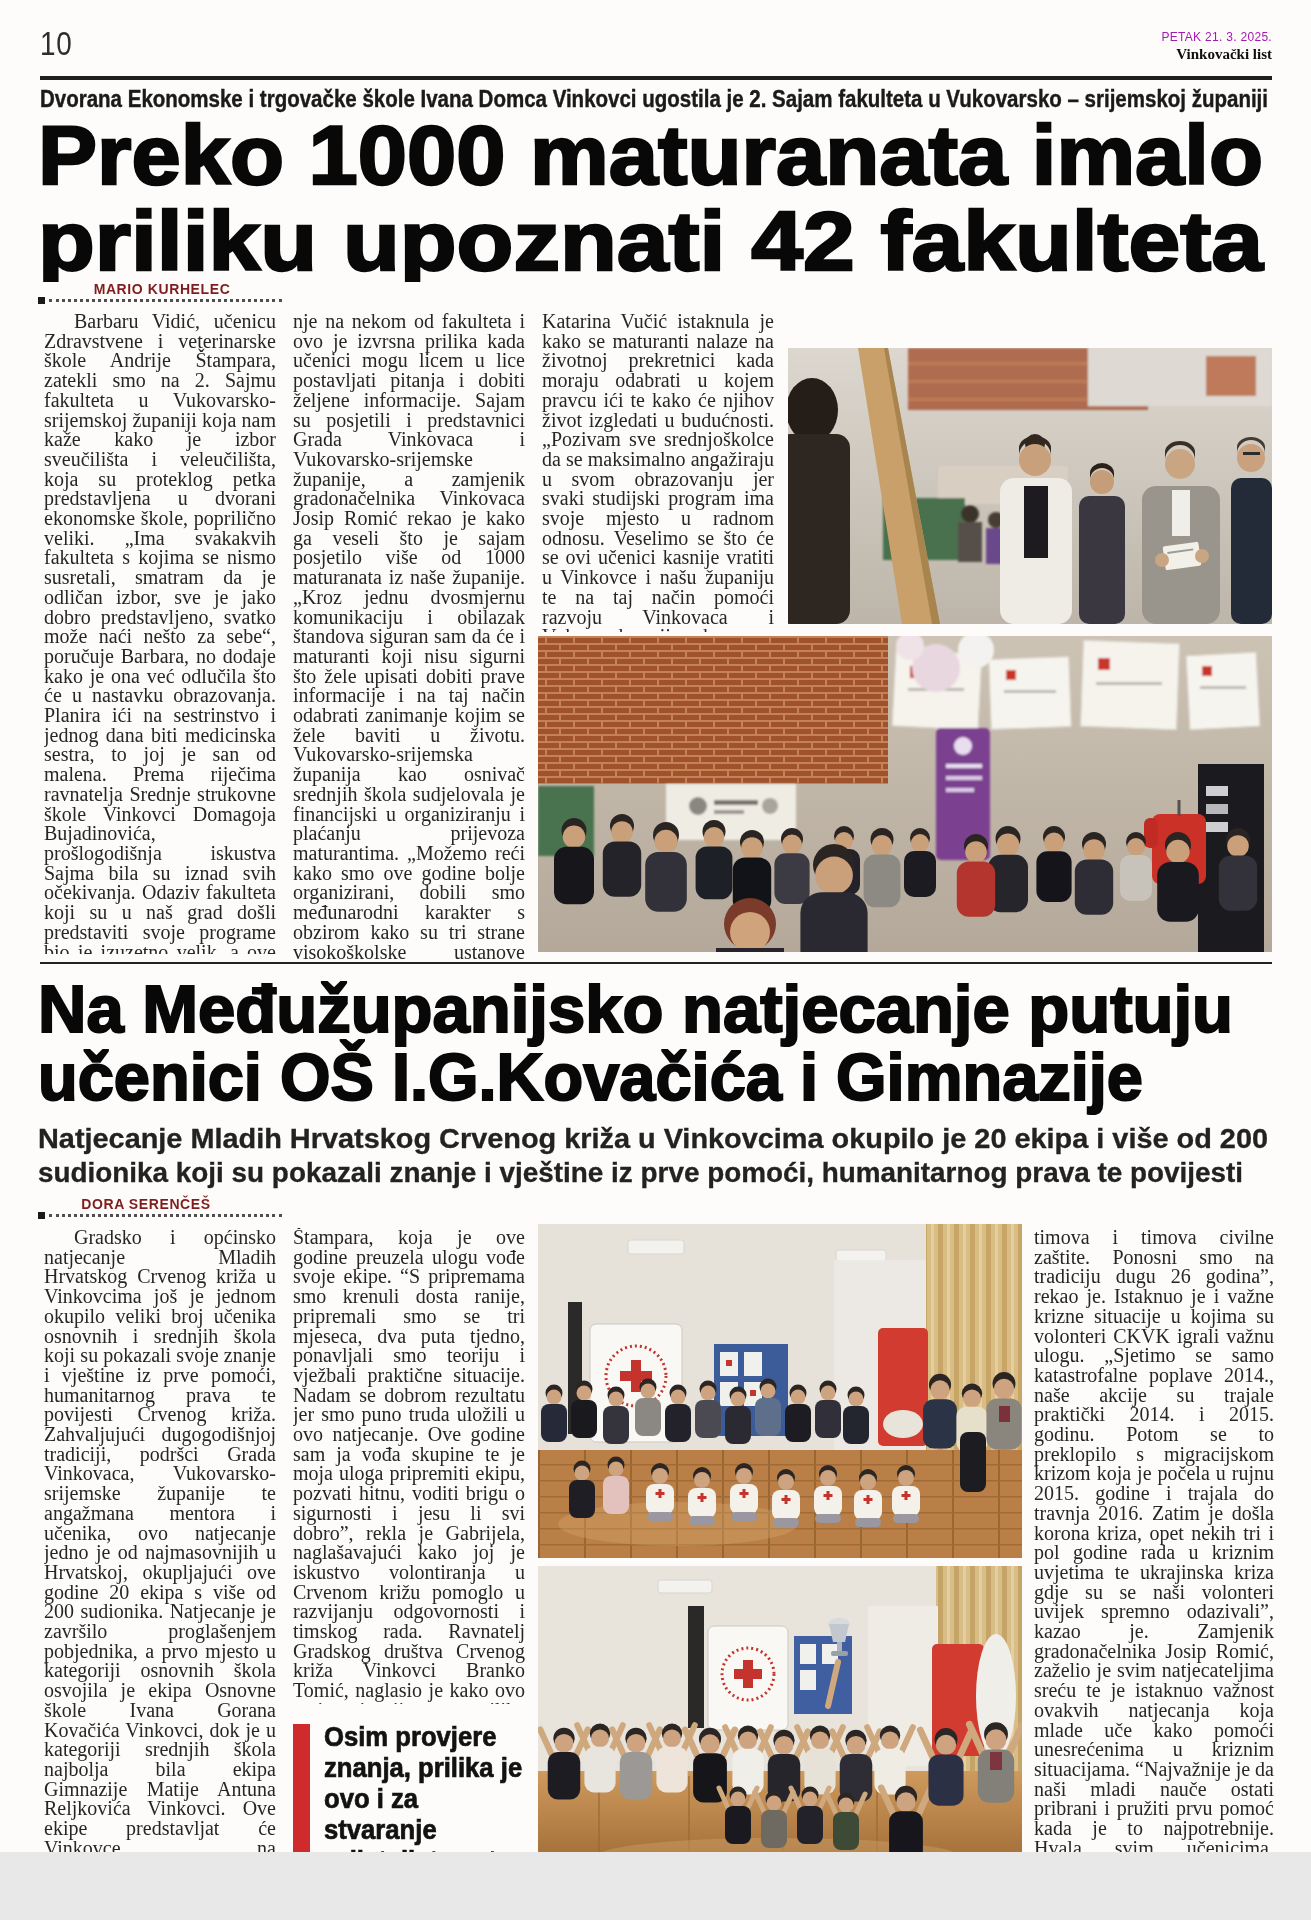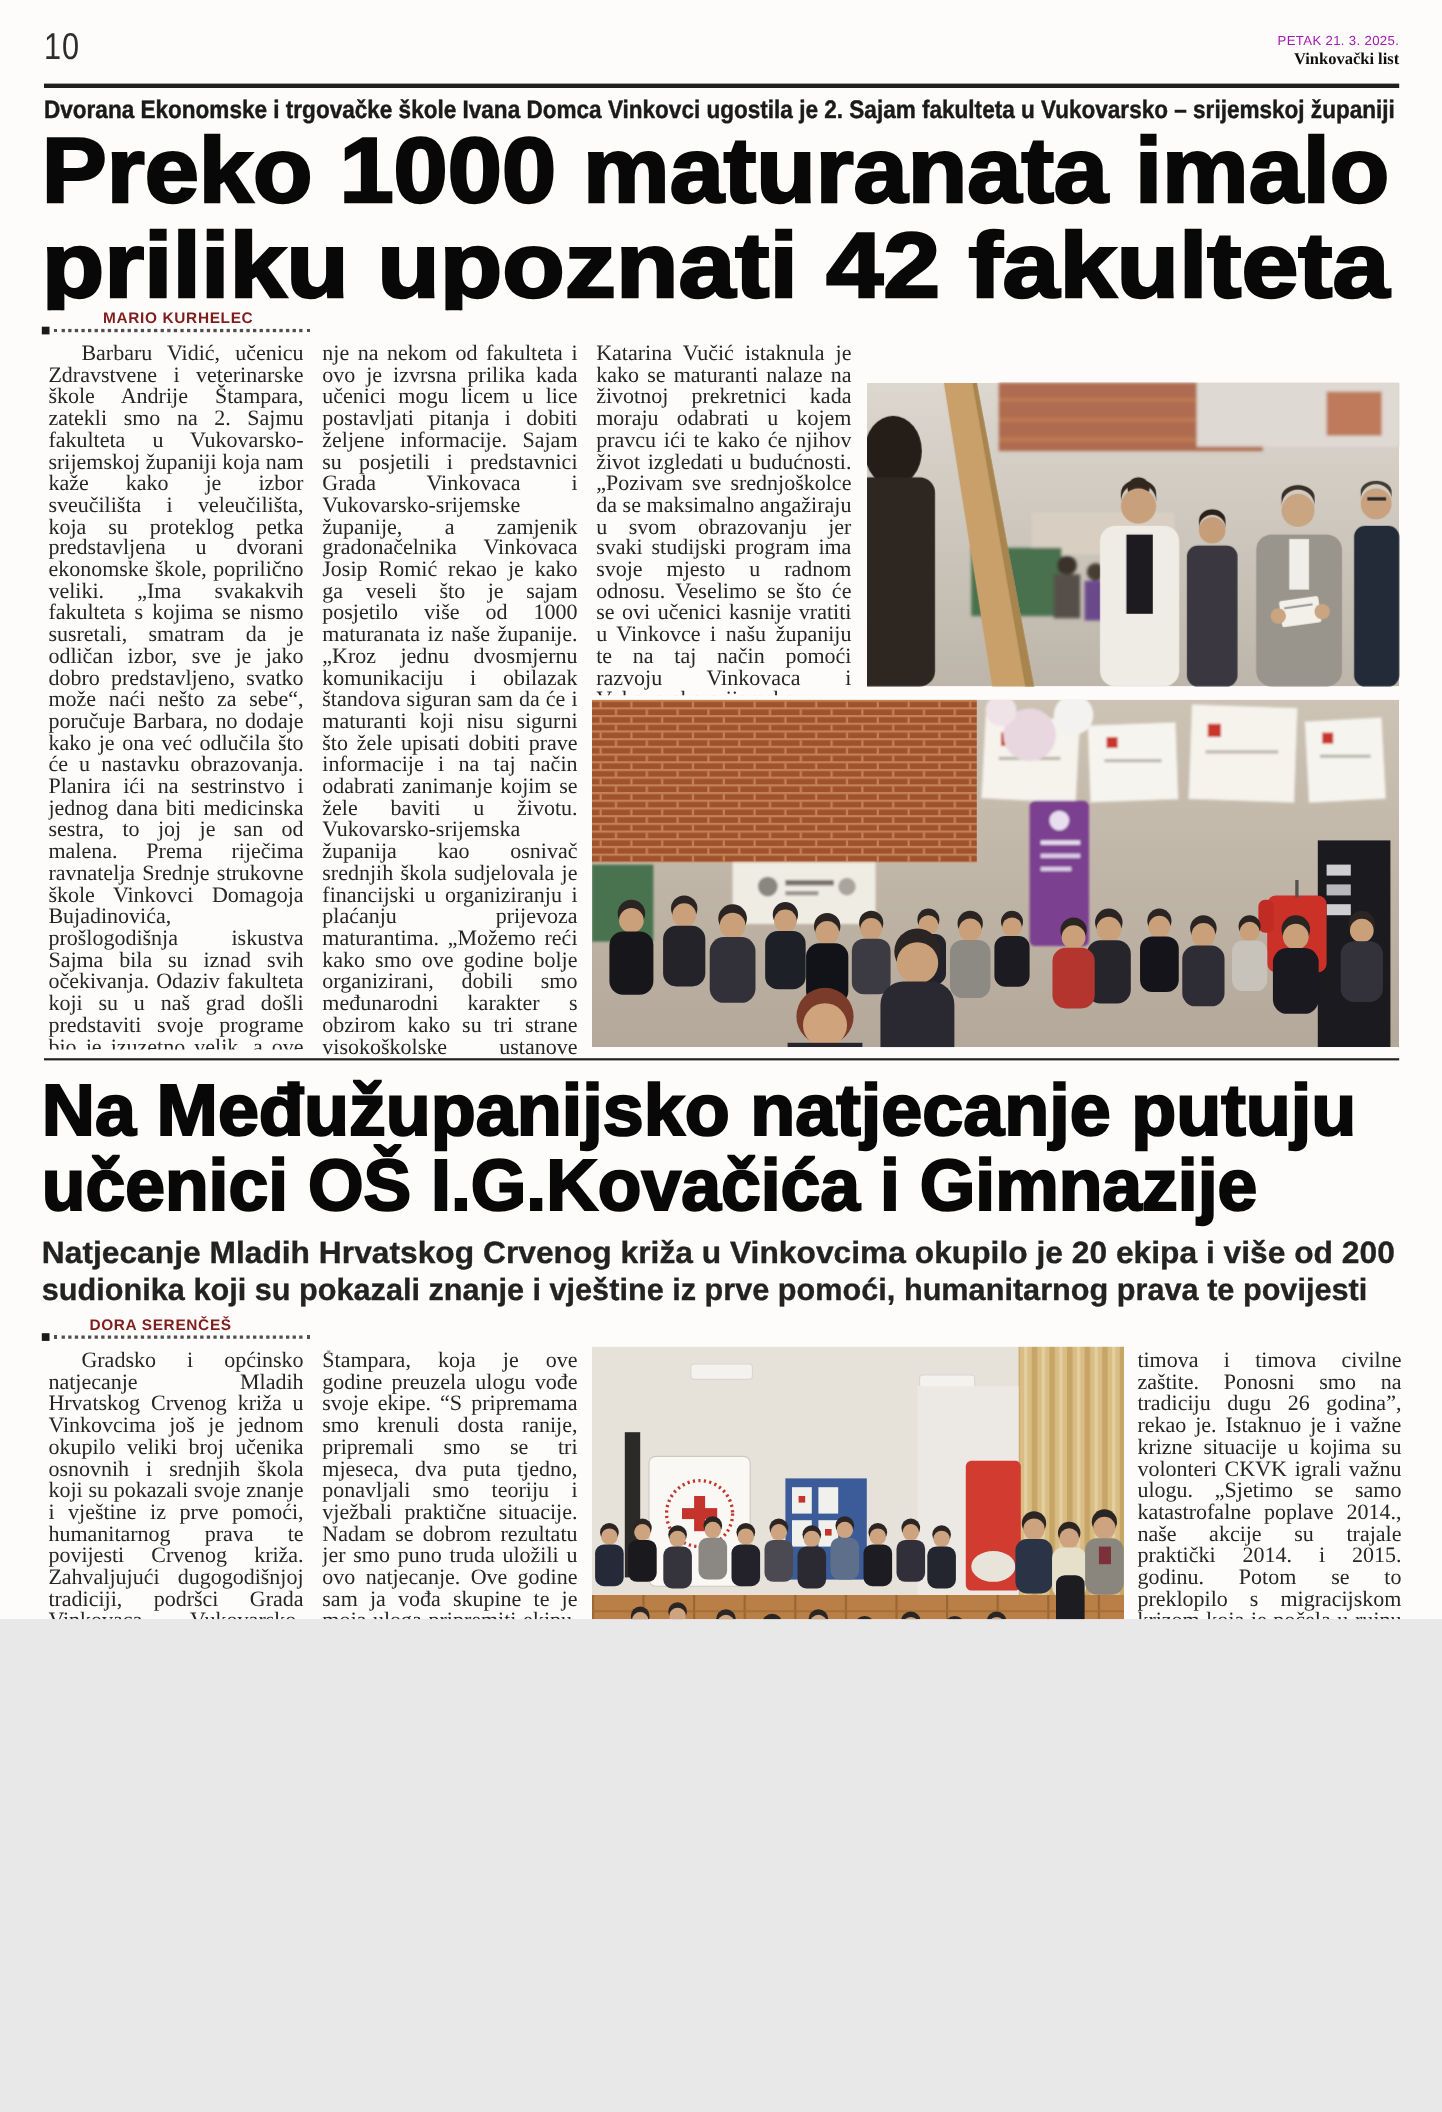--- a/index.html
+++ b/index.html
@@ -1,16 +1,16 @@
 <!DOCTYPE html>
 <html lang="hr"><head>
 <meta charset="utf-8">
 <style>
   html,body{margin:0;padding:0;background:#e8e8e8;}
-  #page{position:relative;width:1311px;height:1472px;background:#fdfcfa;margin:0 auto;
+  #page{position:relative;width:1311px;height:1852px;background:#fdfcfa;margin:0 auto;
         font-family:"Liberation Sans",sans-serif;color:#1c1c1c;overflow:hidden;}
   .abs{position:absolute;}
   
   #page-number{left:40px;top:24px;font-size:34px;font-weight:400;color:#2e2e2e;
                transform:scaleX(.82);transform-origin:0 0;letter-spacing:1px;}
   #pub-date{right:39px;top:30px;font-size:12px;color:#a21caf;text-align:right;letter-spacing:.3px;}
   #pub-name{right:39px;top:46px;font-size:15px;font-weight:bold;color:#0f0f0f;text-align:right;font-family:Liberation Serif, serif;}
   .rule-thick{left:40px;width:1232px;height:4px;background:#1f1f1f;}
   .rule-thin{left:40px;width:1232px;height:2px;background:#222;}
   

